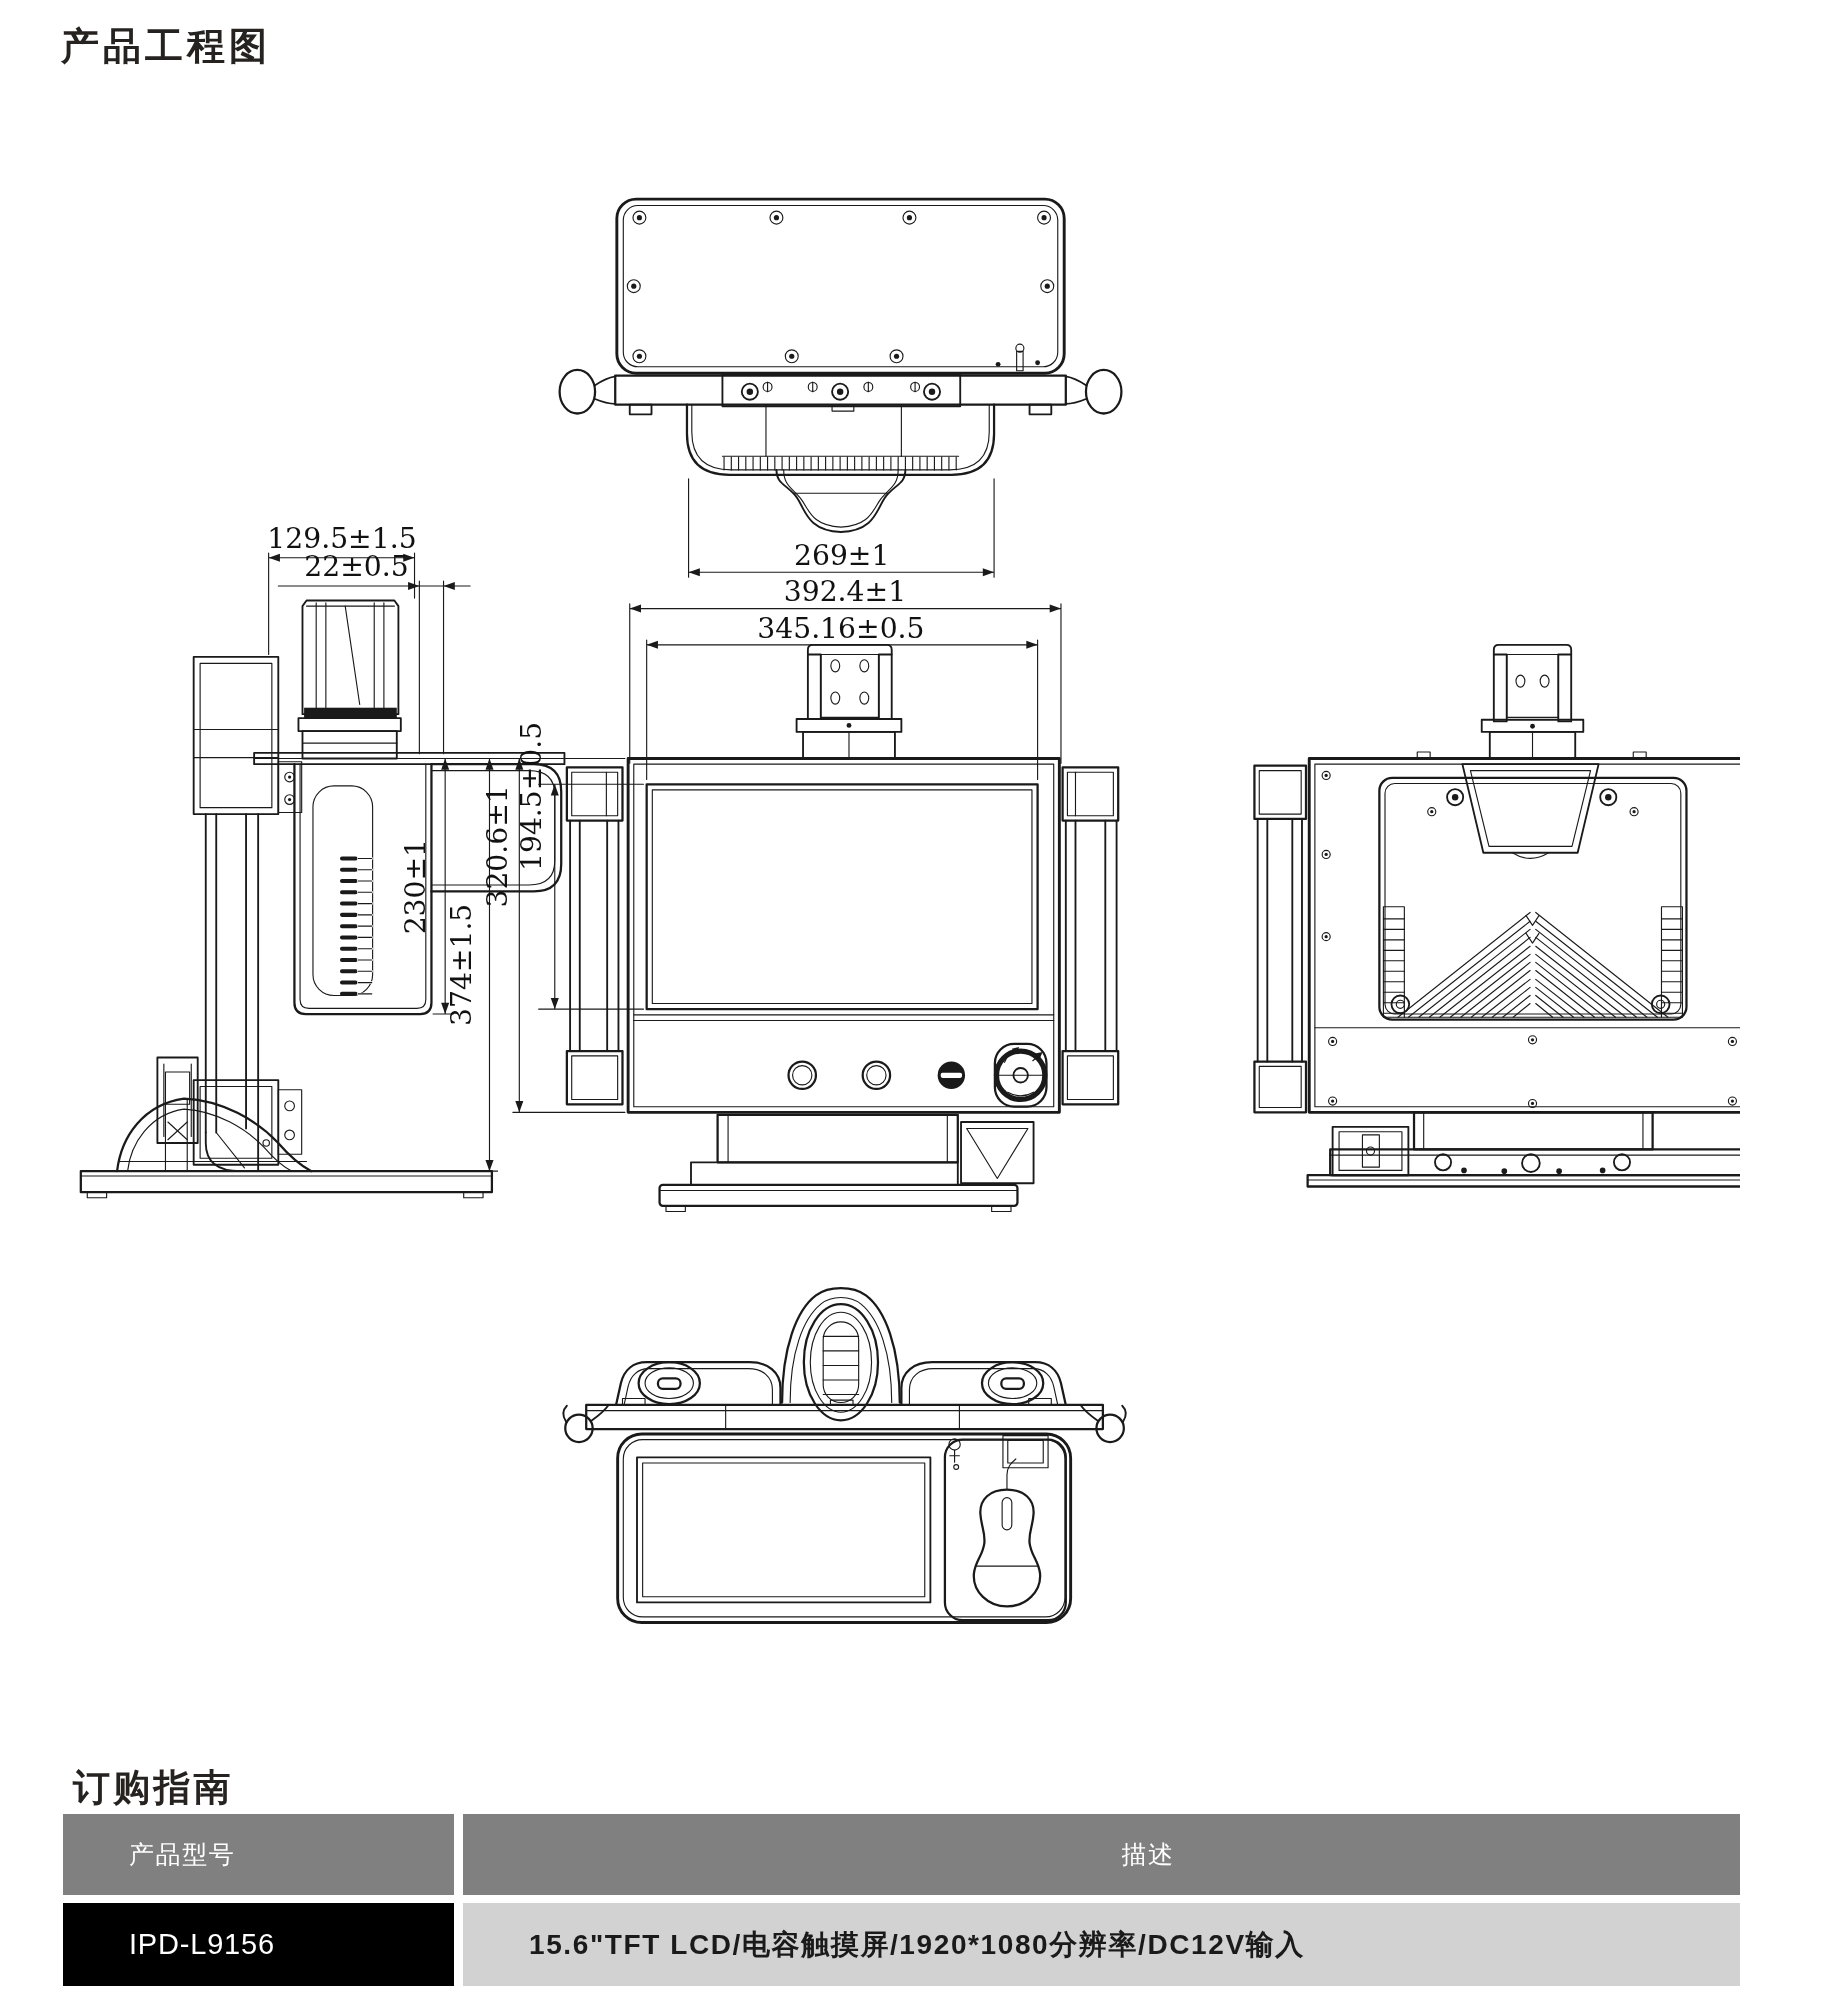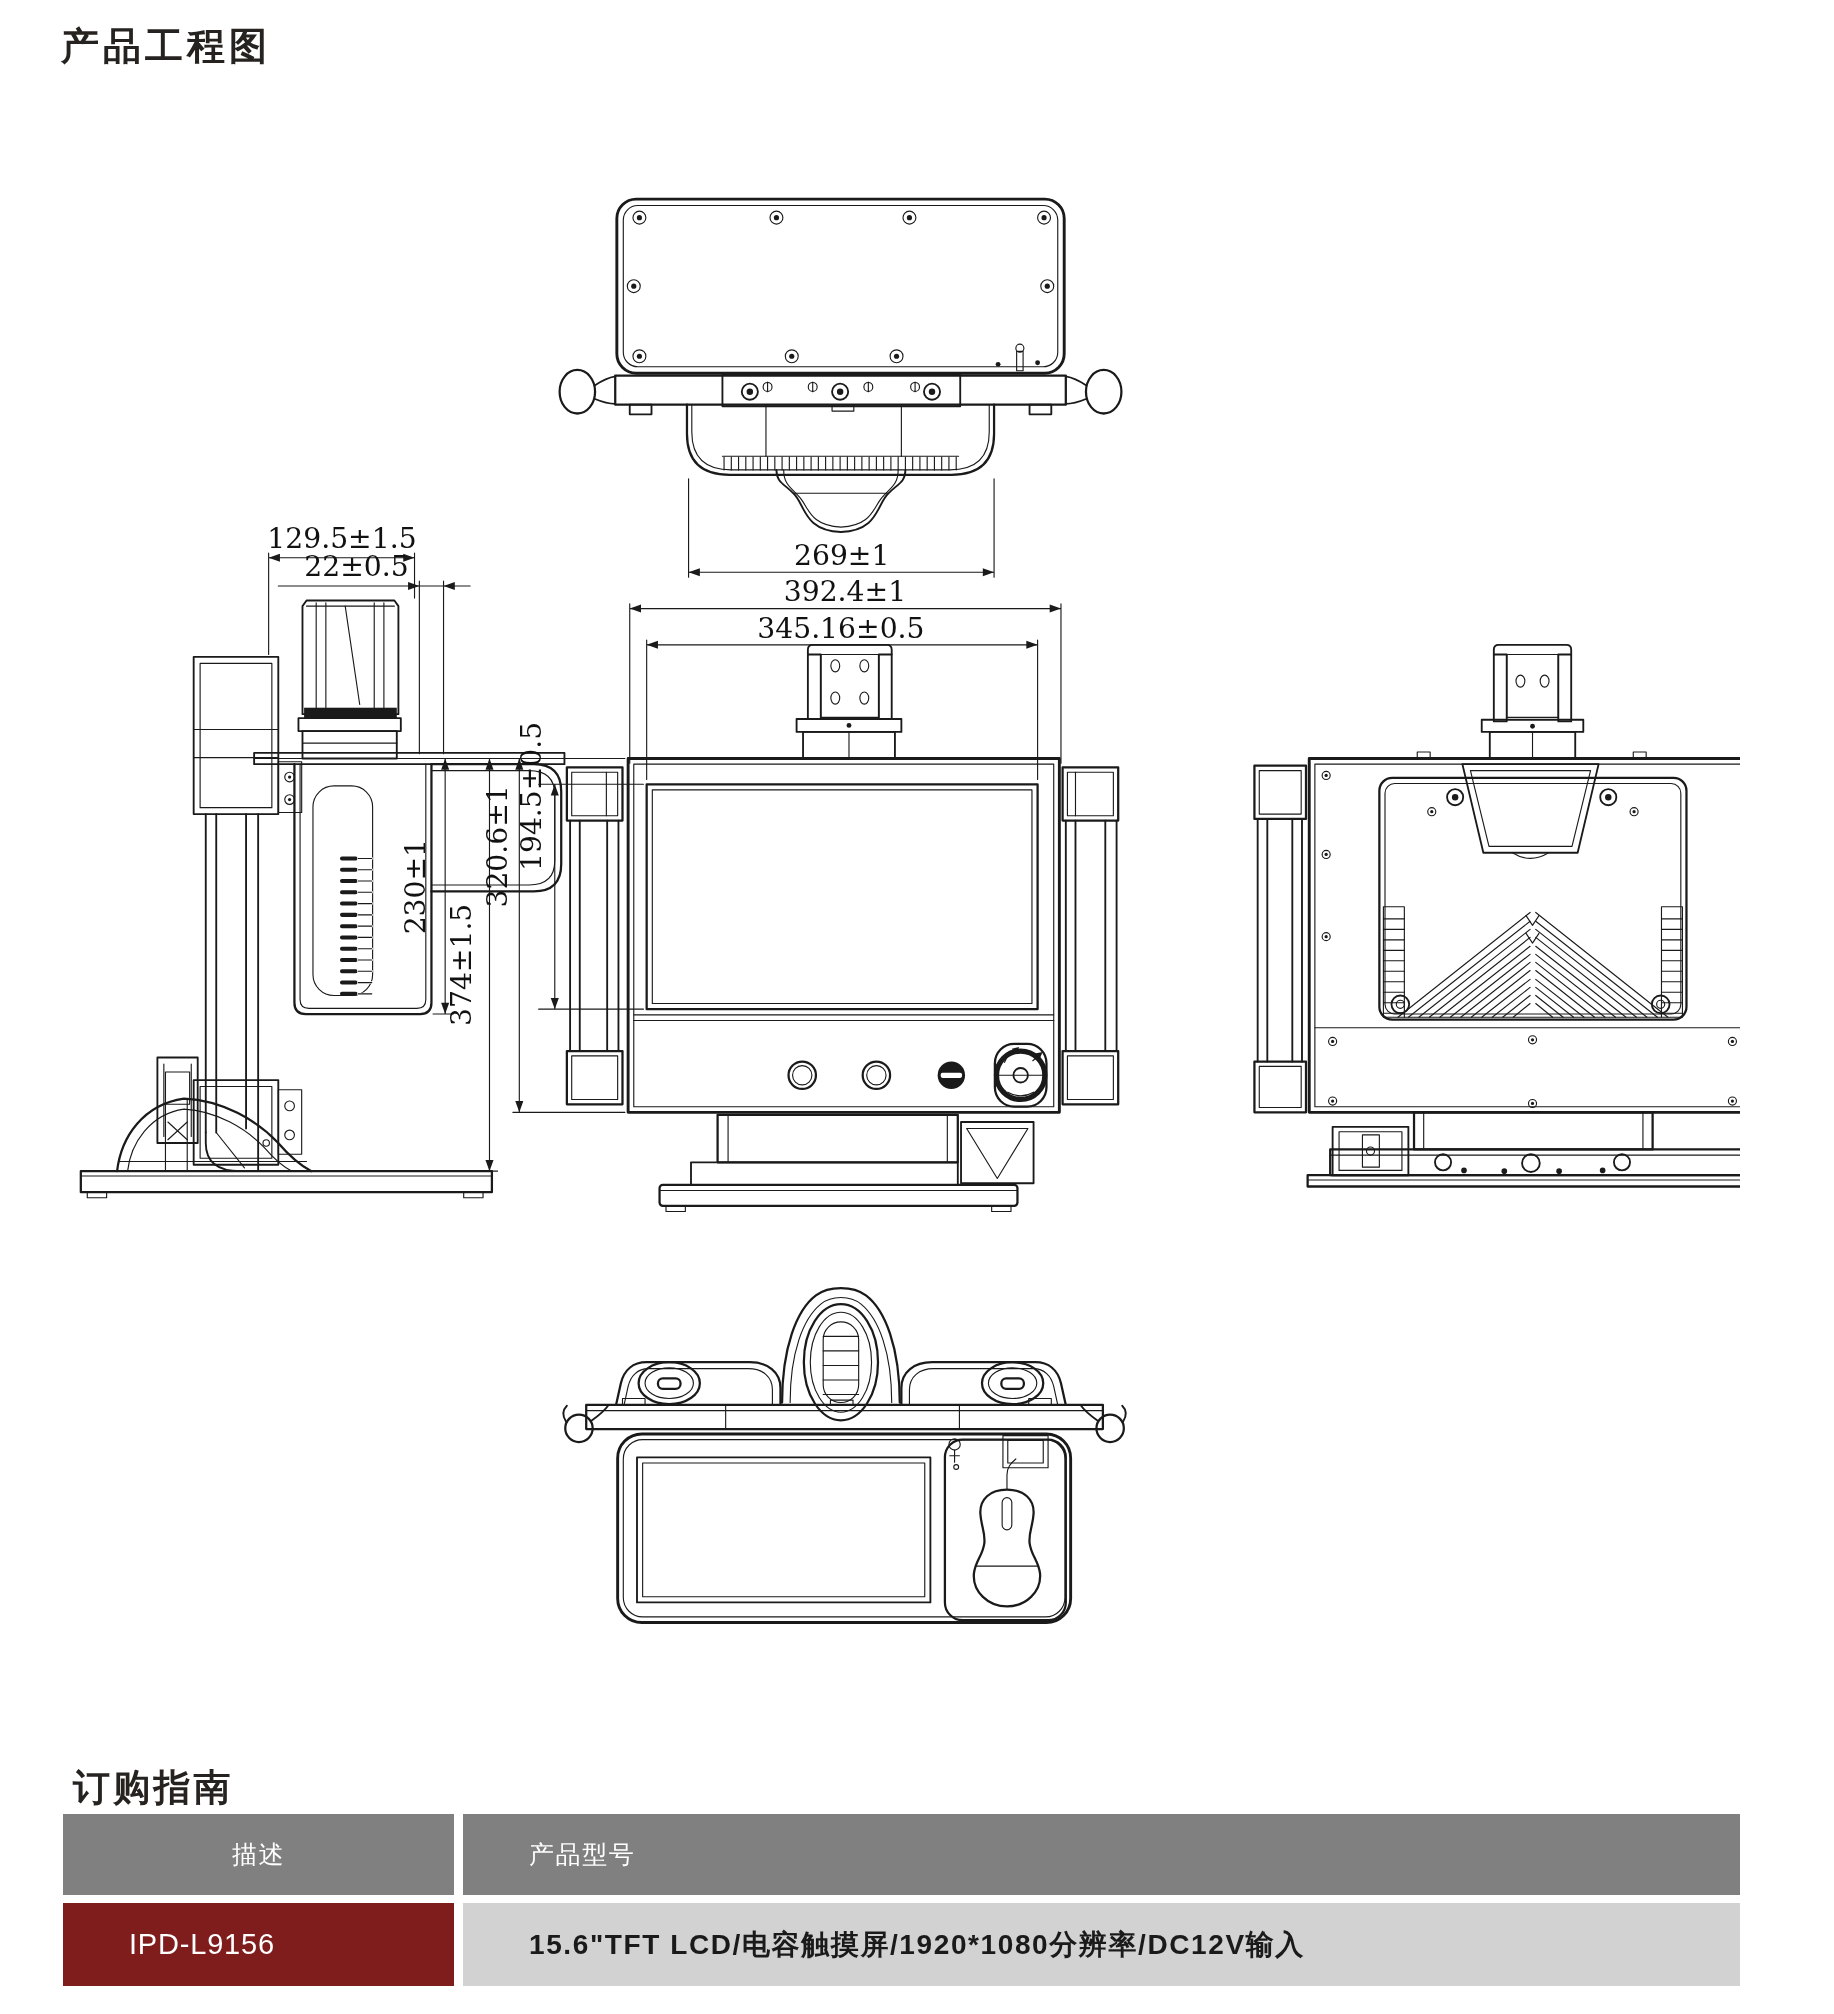--- a/index.html
+++ b/index.html
@@ -15,21 +15,21 @@
   svg .th{fill:none;stroke:#1a1a1a;stroke-width:3.6;stroke-linecap:round;stroke-linejoin:round;}
   svg .tn{fill:none;stroke:#1a1a1a;stroke-width:1.4;stroke-linecap:round;stroke-linejoin:round;}
   svg .sl{fill:none;stroke:#1a1a1a;stroke-width:5;stroke-linecap:round;}
   svg .fl{fill:#1a1a1a;stroke:none;}
   svg text.dim{font-family:"DejaVu Serif","Liberation Serif",serif;font-size:35px;fill:#111;}
   .order-table{position:absolute;left:63px;top:1814px;width:1770px;
                display:grid;grid-template-columns:391px 1370px;grid-template-rows:81px 83px;
                gap:8px 9px;}
   .cell{display:flex;align-items:center;}
   .cell.hdr{background:#808080;color:#ffffff;font-size:25px;letter-spacing:1.6px;}
-  .cell.model{background:#7f1d1d;color:#ffffff;font-size:29px;letter-spacing:0.8px;}
+  .cell.model{background:#000000;color:#ffffff;font-size:29px;letter-spacing:0.8px;}
   .cell.desc{background:#d2d2d2;color:#1a1a1a;font-size:28px;font-weight:700;letter-spacing:1.6px;}
   .pad-l{padding-left:66px;}
   .center{justify-content:center;}
 </style>
 </head>
 <body>
 
 <div class="page">
 
   <h1 class="h-title">产品工程图</h1>
@@ -442,20 +442,20 @@
       <path d="M668 973H798M668 1252H798M688 973V1252" class="tn"></path>
       <polygon points="688,973 683,987 693,987" class="fl"></polygon>
       <polygon points="688,1252 683,1238 693,1238" class="fl"></polygon>
       <text x="671" y="988" text-anchor="middle" class="dim" transform="rotate(-90 671 988)">194.5±0.5</text>
     </g>
   </svg>
 
   <h2 class="h-order">订购指南</h2>
 
   <div class="order-table">
+    <div class="cell hdr pad-l">产品型号</div>
     <div class="cell hdr center">描述</div>
-    <div class="cell hdr pad-l">产品型号</div>
     <div class="cell model pad-l">IPD-L9156</div>
     <div class="cell desc pad-l">15.6"TFT LCD/电容触摸屏/1920*1080分辨率/DC12V输入</div>
   </div>
 
 </div>
 
 
 </body></html>

